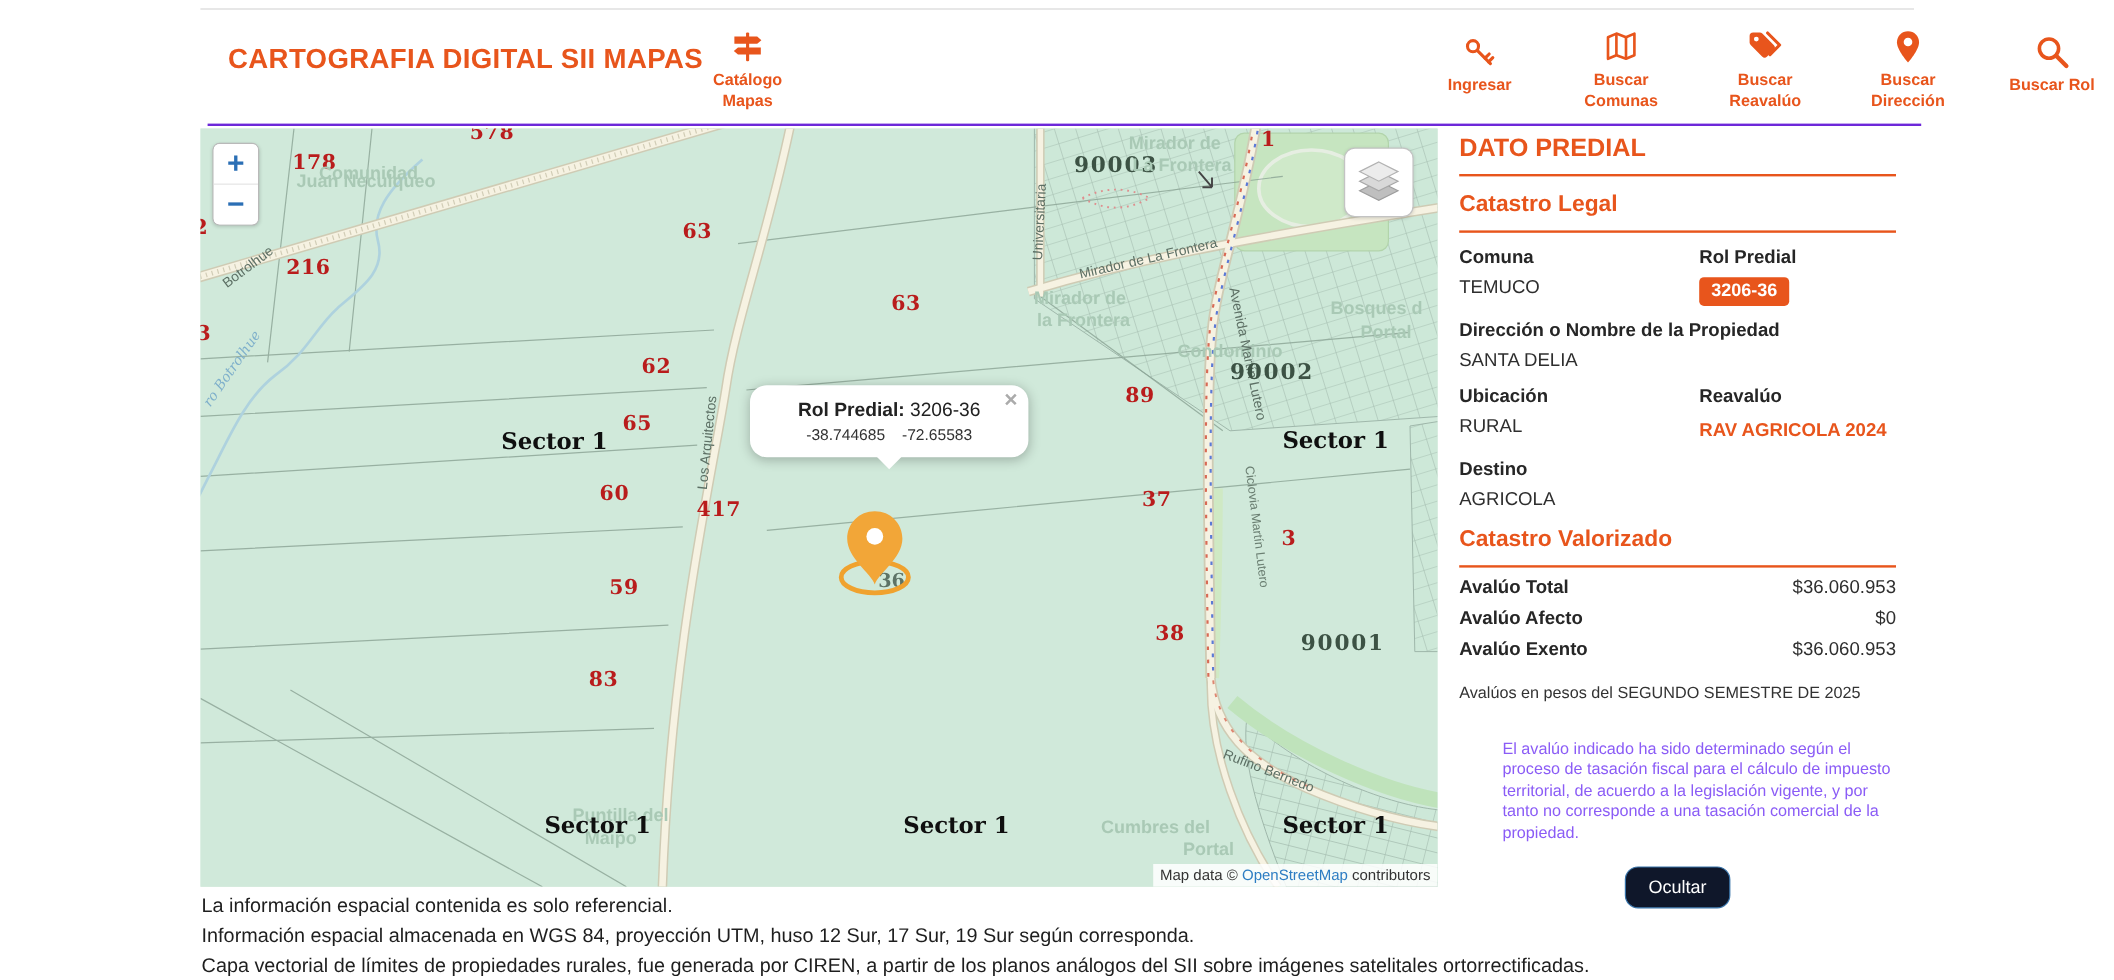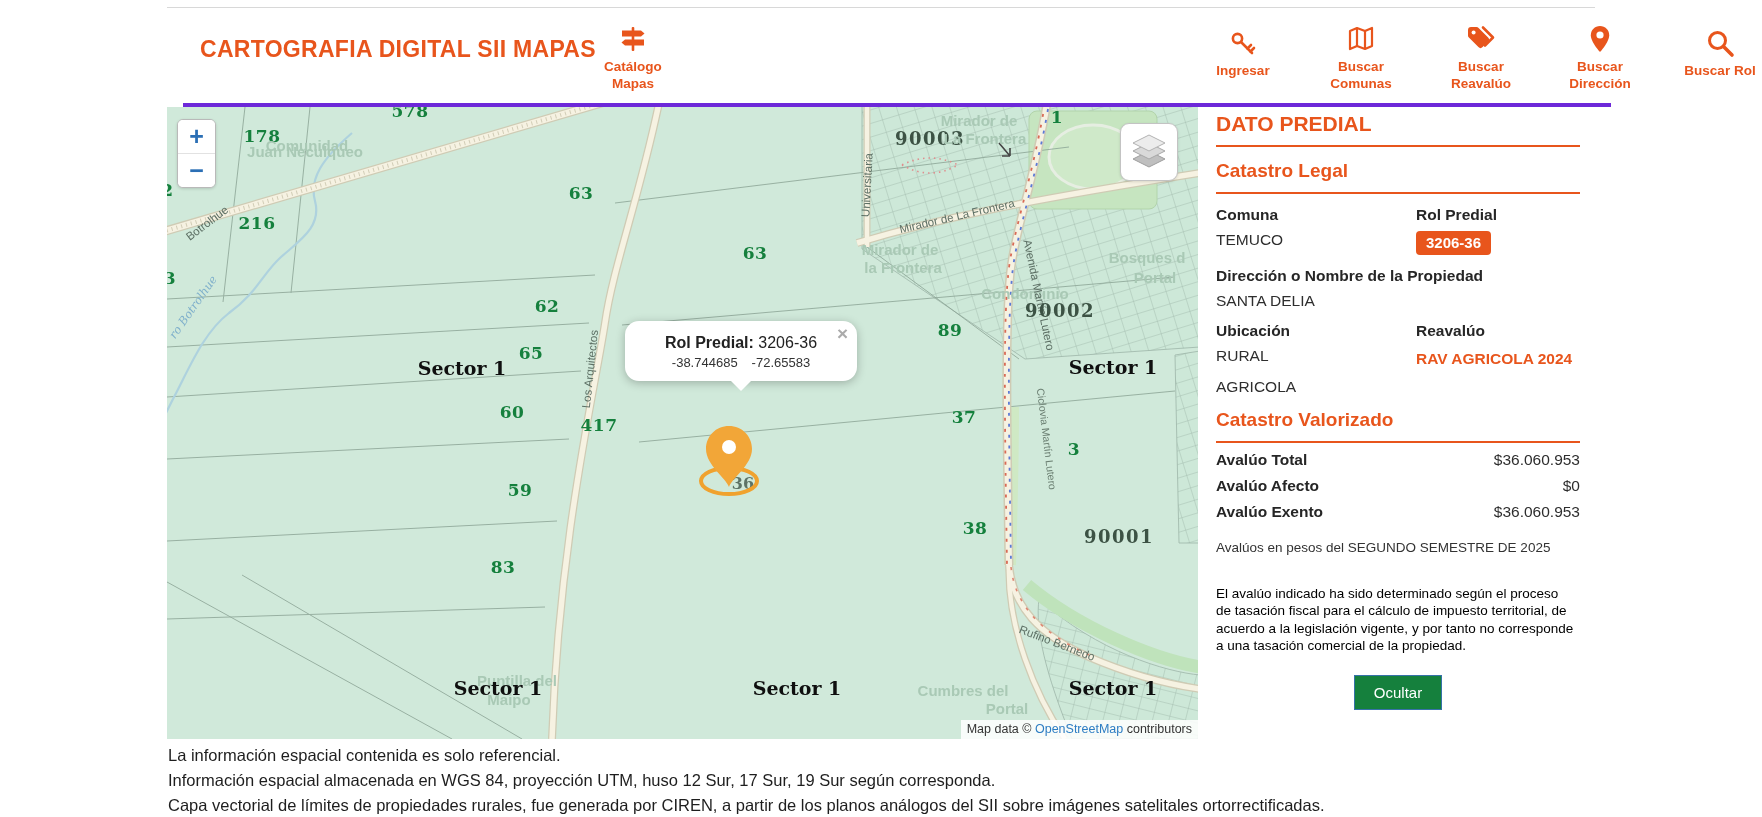--- a/index.html
+++ b/index.html
@@ -1,36 +1,36 @@
 <!DOCTYPE html>
 <html><head>
 <meta charset="utf-8">
 <style>
   html,body{margin:0;padding:0;background:#fff;font-family:"Liberation Sans",sans-serif;}
   #canvas{position:relative;width:1762px;height:817px;overflow:hidden;background:#fff;}
 
   
   .topline{position:absolute;left:167px;top:7px;width:1428px;height:0;border-top:1px solid #d8d8d8;}
-  .header{position:absolute;left:183px;top:8px;width:1428px;height:95px;border-bottom:4px solid #6d28d9;}
+  .header{position:absolute;left:173px;top:8px;width:1428px;height:95px;border-bottom:2px solid #6d28d9;}
   .brand{position:absolute;left:17px;top:28px;font-size:23px;font-weight:700;color:#e8551c;letter-spacing:.3px;white-space:nowrap;}
   .navitem{position:absolute;width:120px;text-align:center;color:#e8551c;cursor:pointer;}
   .navitem .ico{height:32px;display:flex;align-items:flex-end;justify-content:center;}
   .navitem .lbl{margin-top:4px;font-size:13.5px;font-weight:700;line-height:17px;white-space:pre-line;}
   .ni-catalogo{left:390px;top:14px;}
   .ni-ingresar{left:1000px;top:18px;}
   .ni-comunas{left:1118px;top:14px;}
   .ni-reavaluo{left:1238px;top:14px;}
   .ni-direccion{left:1357px;top:14px;}
   .ni-rol{left:1477px;top:18px;}
 
   
   #map{position:absolute;left:167px;top:107px;width:1031px;height:632px;background:#d0e9da;overflow:hidden;cursor:grab;}
   #map svg.base{position:absolute;left:0;top:0;}
   .mlabel{position:absolute;white-space:nowrap;pointer-events:none;}
-  .num{font:700 17px "DejaVu Serif",serif;color:#15803d;letter-spacing:.5px;}
+  .num{font:700 17px "DejaVu Serif",serif;color:#b91c1c;letter-spacing:.5px;}
   .numbig{font:700 18px "DejaVu Serif",serif;color:#3c5244;letter-spacing:1.5px;}
   .sector{font:700 19px "DejaVu Serif",serif;color:#0f0f0f;}
   .faded{font:600 15px "Liberation Sans",sans-serif;color:#a9c9b5;}
   .street{font:400 11.5px "Liberation Sans",sans-serif;color:#5c6f64;}
   .street-sm{font:400 10.5px "Liberation Sans",sans-serif;color:#6b7f72;}
   .water{font:italic 400 11.5px "DejaVu Serif",serif;color:#7fb0cb;}
 
   .zoomctl{position:absolute;left:10px;top:12px;width:37px;background:#fff;border:1px solid #b9b9b9;border-radius:6px;overflow:hidden;box-shadow:0 1px 3px rgba(0,0,0,.15);}
   .zoomctl .zbtn{width:37px;height:33px;display:flex;align-items:center;justify-content:center;font-size:25px;font-weight:700;color:#2b6fb5;cursor:pointer;background:#fff;}
   .zoomctl .zbtn:first-child{border-bottom:1px solid #e2e2e2;}
@@ -53,22 +53,22 @@
   .panel .h2{font-size:19px;font-weight:700;color:#e8551c;padding:13px 0 10px;border-bottom:2px solid #e8551c;}
   .grid2{display:grid;grid-template-columns:1fr 164px;column-gap:4px;}
   .flabel{font-weight:700;font-size:15.5px;margin-top:12px;color:#262626;}
   .fvalue{font-size:15.5px;margin-top:7px;color:#2e2e2e;}
   .badge{display:inline-block;background:#e8551c;color:#fff;font-weight:700;font-size:15px;padding:3px 10px 4px;border-radius:4px;}
   .orangeval{color:#e8551c;font-weight:700;line-height:24px;}
   .valrow{display:flex;justify-content:space-between;font-size:15.5px;margin-top:8px;}
   .valrow .vl{font-weight:700;color:#262626;}
   .valrow .vv{color:#2e2e2e;}
   .note{font-size:13.5px;color:#333;margin-top:18px;max-width:352px;line-height:1.3;}
-  .disclaimer{font-size:13.5px;color:#000000;margin-top:28px;max-width:360px;line-height:1.3;}
-  .btn-ocultar{display:block;margin:20px auto 0;background:#15803d;color:#fff;border:1px solid #3672a8;border-radius:0;font-size:15px;font-family:"Liberation Sans",sans-serif;padding:8px 19px;cursor:pointer;}
+  .disclaimer{font-size:13.5px;color:#8b5cf6;margin-top:28px;max-width:360px;line-height:1.3;margin-left:36px;}
+  .btn-ocultar{display:block;margin:20px auto 0;background:#0f172a;color:#fff;border:1px solid #3672a8;border-radius:11px;font-size:15px;font-family:"Liberation Sans",sans-serif;padding:8px 19px;cursor:pointer;}
 
   
   .footer{position:absolute;left:168px;top:743px;width:1560px;font-size:16.5px;color:#1e1e1e;line-height:25px;}
 </style>
 </head>
 <body>
 
 <div id="canvas">
 
   <div class="topline"></div>
@@ -305,20 +305,21 @@
     <div class="flabel">Dirección o Nombre de la Propiedad</div>
     <div class="fvalue">SANTA DELIA</div>
 
     <div class="grid2">
       <div class="flabel">Ubicación</div>
       <div class="flabel">Reavalúo</div>
       <div class="fvalue">RURAL</div>
       <div class="fvalue orangeval">RAV AGRICOLA 2024</div>
     </div>
 
+    <div class="flabel">Destino</div>
     <div class="fvalue">AGRICOLA</div>
 
     <div class="h2">Catastro Valorizado</div>
 
     <div style="margin-top:6px;">
       <div class="valrow">
         <span class="vl">Avalúo Total</span>
         <span class="vv">$36.060.953</span>
       </div>
       <div class="valrow">

